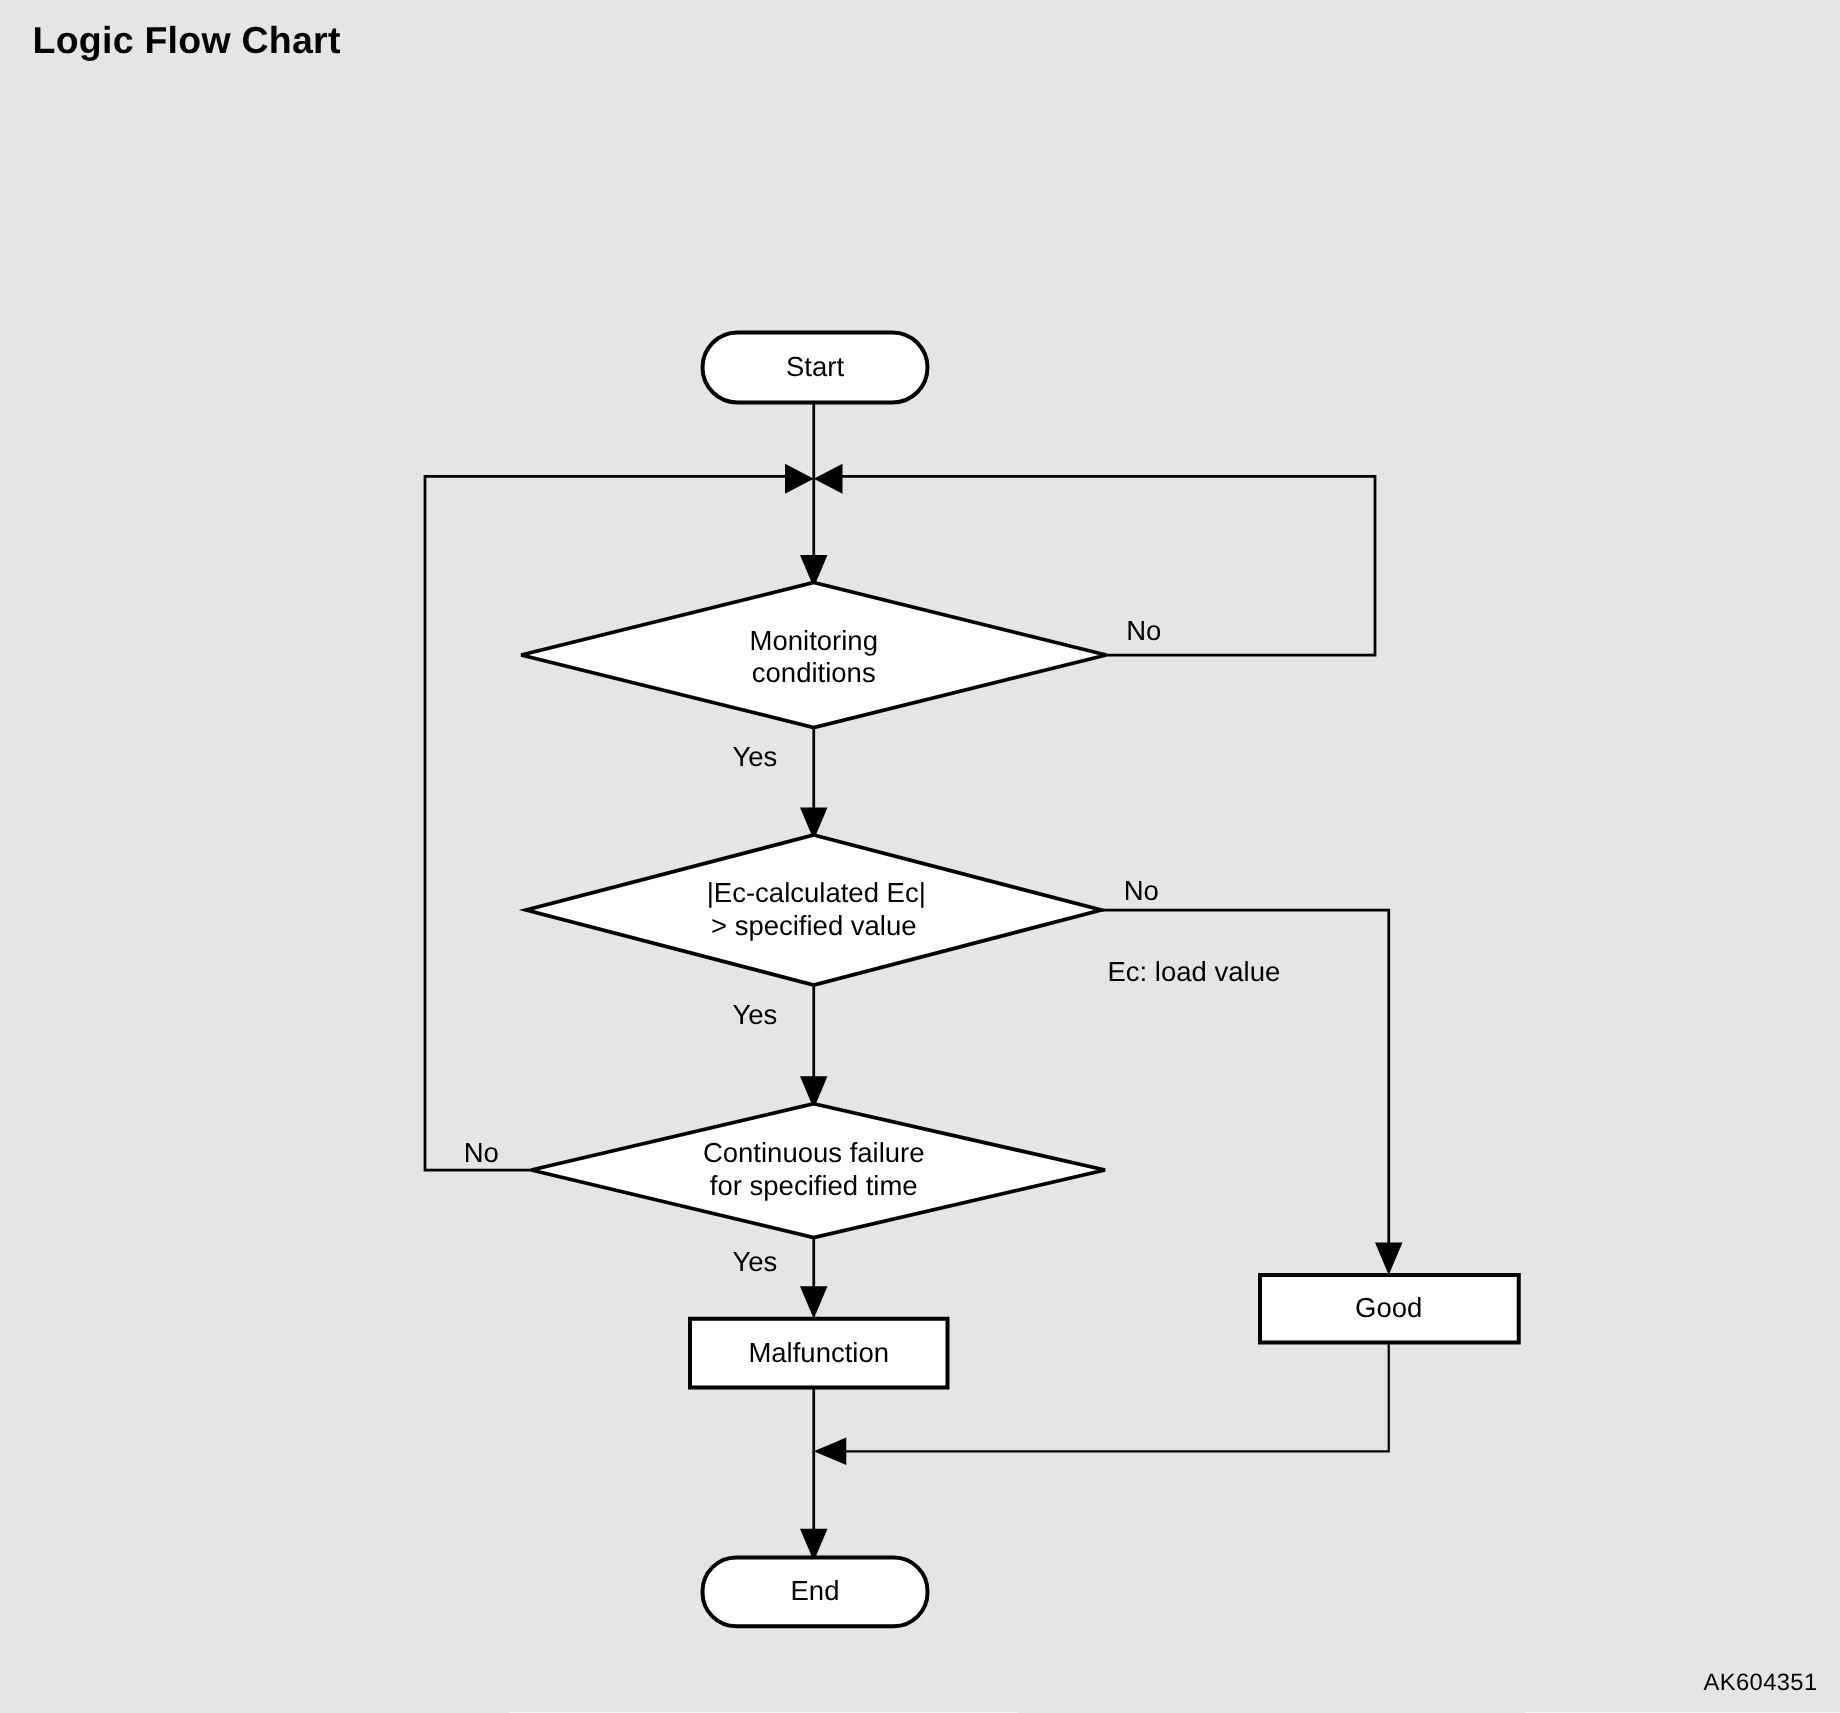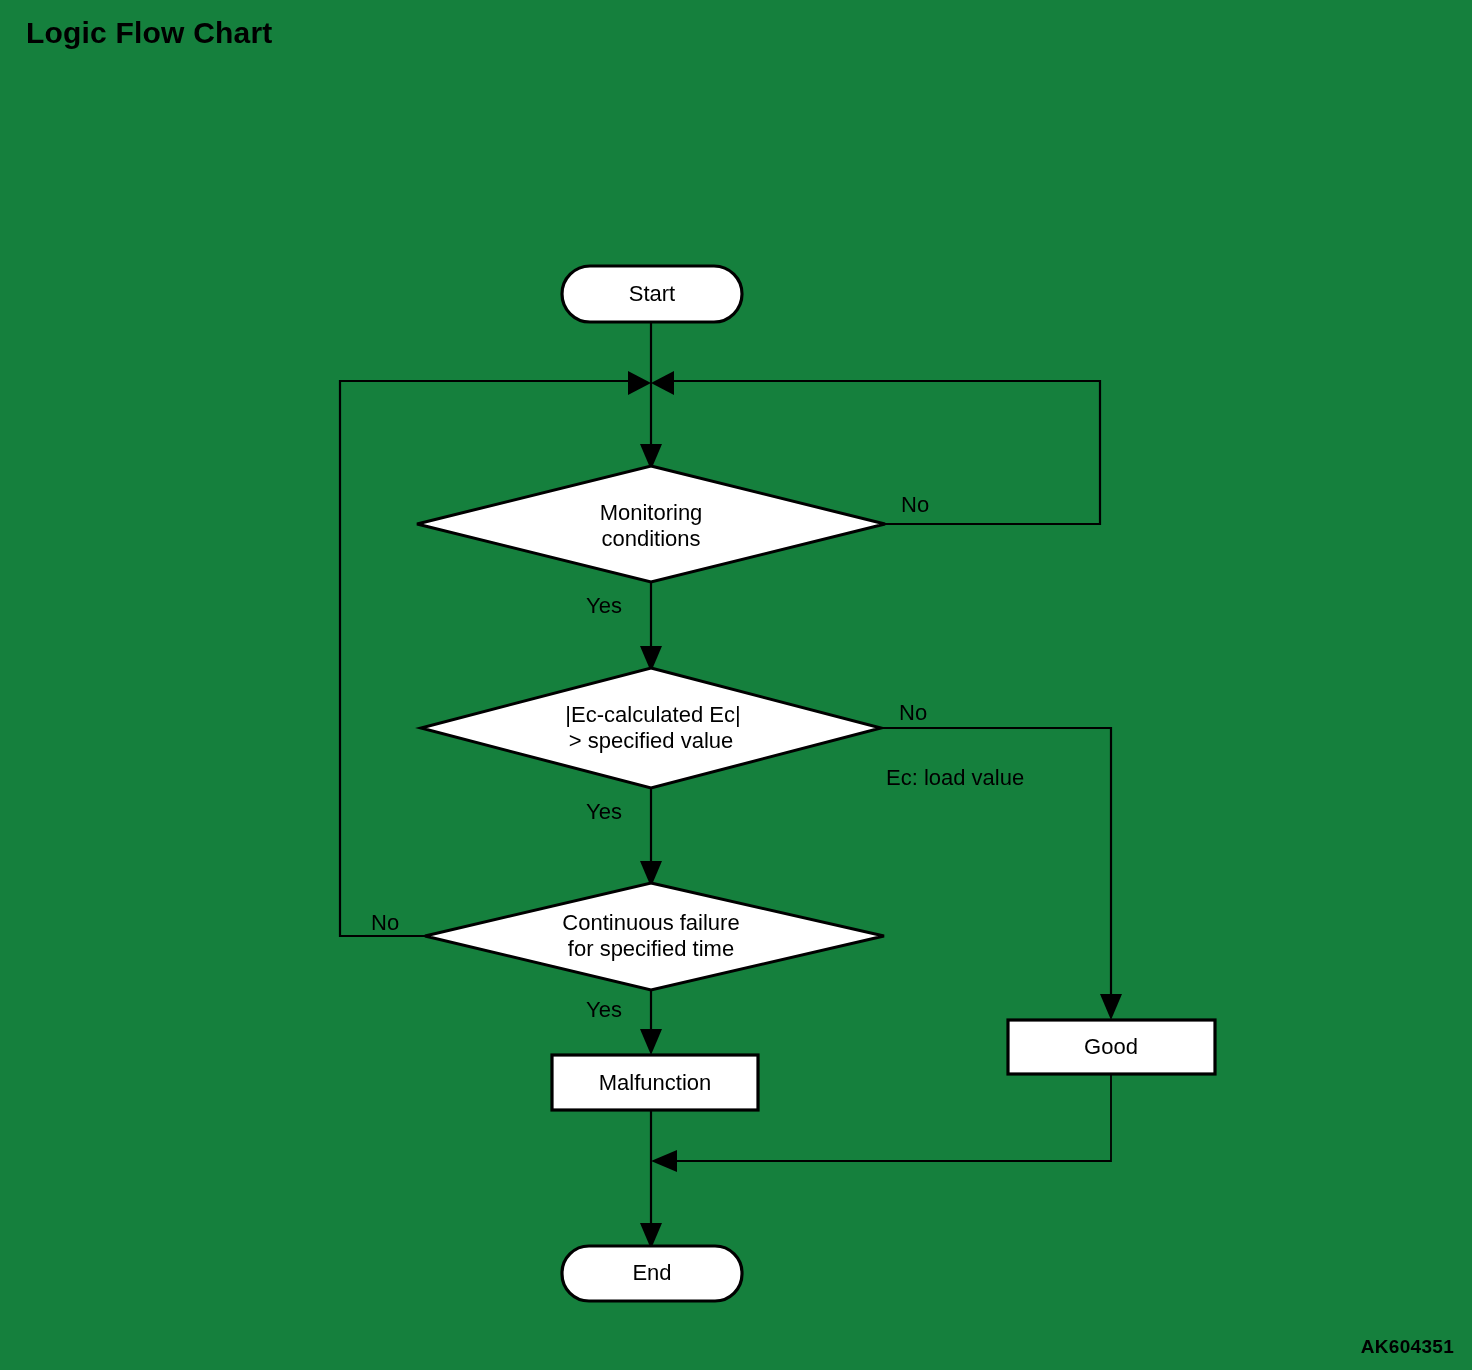--- a/index.html
+++ b/index.html
@@ -8,38 +8,38 @@
     background: #ffffff;
   }
   body {
     font-family: "Liberation Sans", sans-serif;
     color: #000000;
   }
   #page {
     position: relative;
     width: 1472px;
     height: 1370px;
-    background: #15803d;
+    background: #e5e5e5;
     overflow: hidden;
   }
   #chart-title {
     position: absolute;
     left: 26px;
     top: 16px;
     font-size: 30px;
     font-weight: bold;
     letter-spacing: 0.2px;
     white-space: nowrap;
   }
   #figure-code {
     position: absolute;
     right: 18px;
     bottom: 12px;
     font-size: 19px;
-    font-weight: bold;
+    font-weight: normal;
     letter-spacing: 0.3px;
   }
   svg#flow {
     position: absolute;
     left: 0;
     top: 0;
     width: 1472px;
     height: 1370px;
   }
   svg#flow text {

